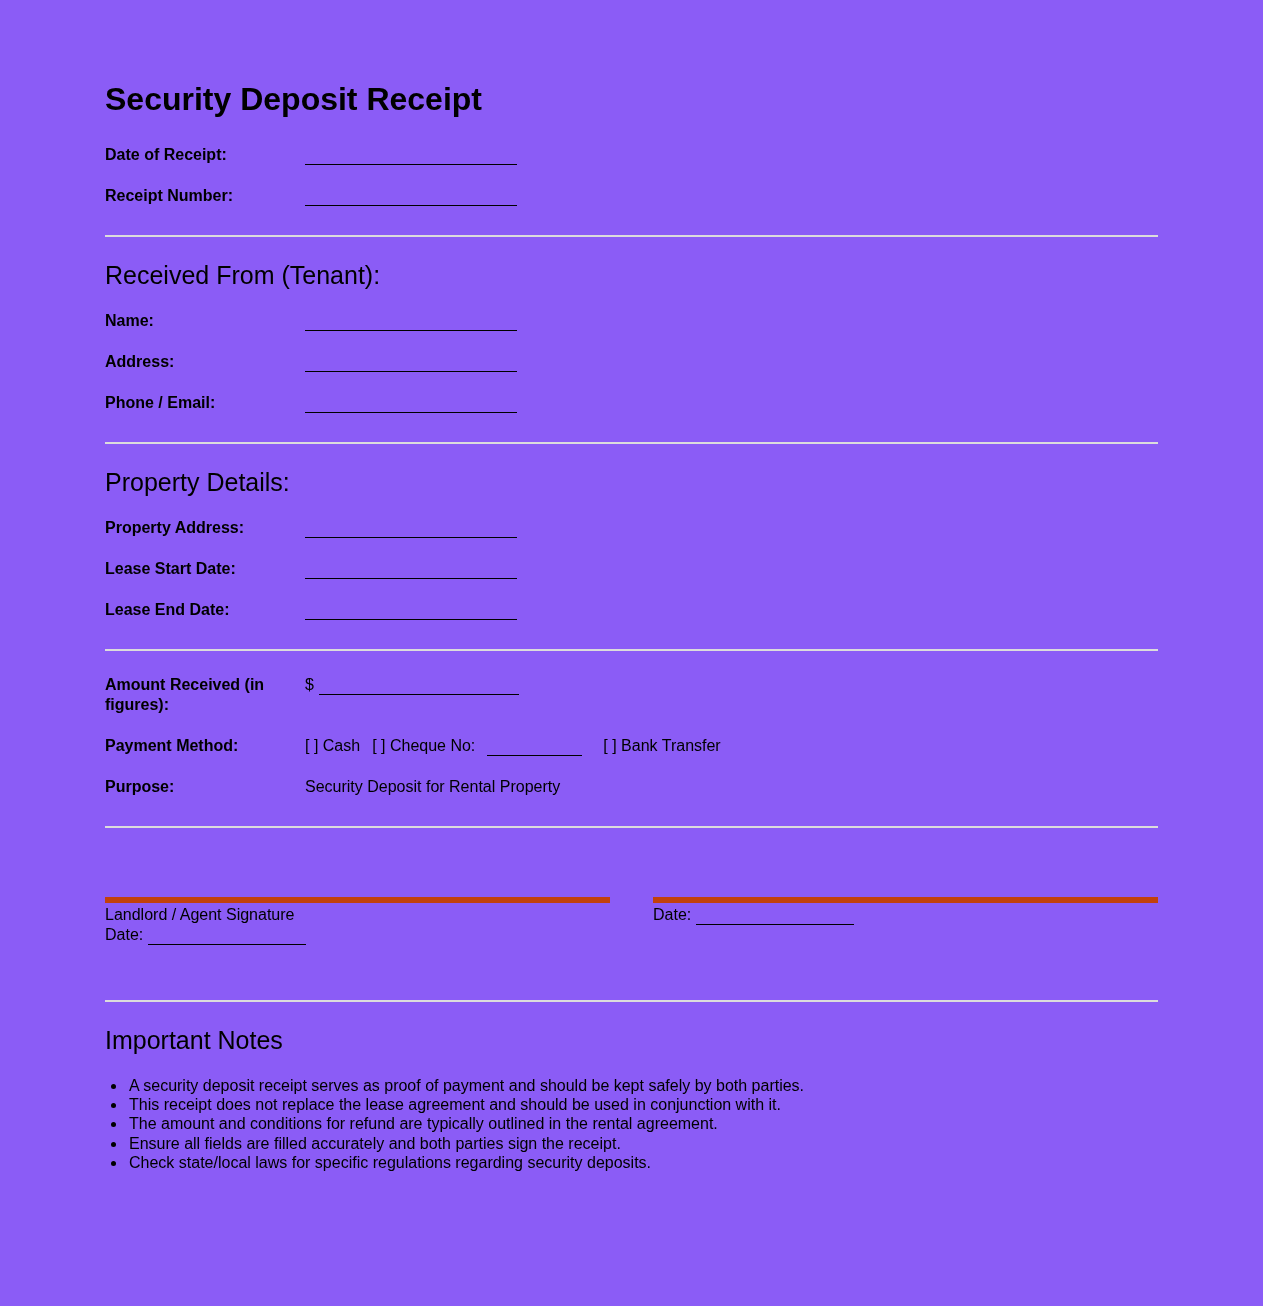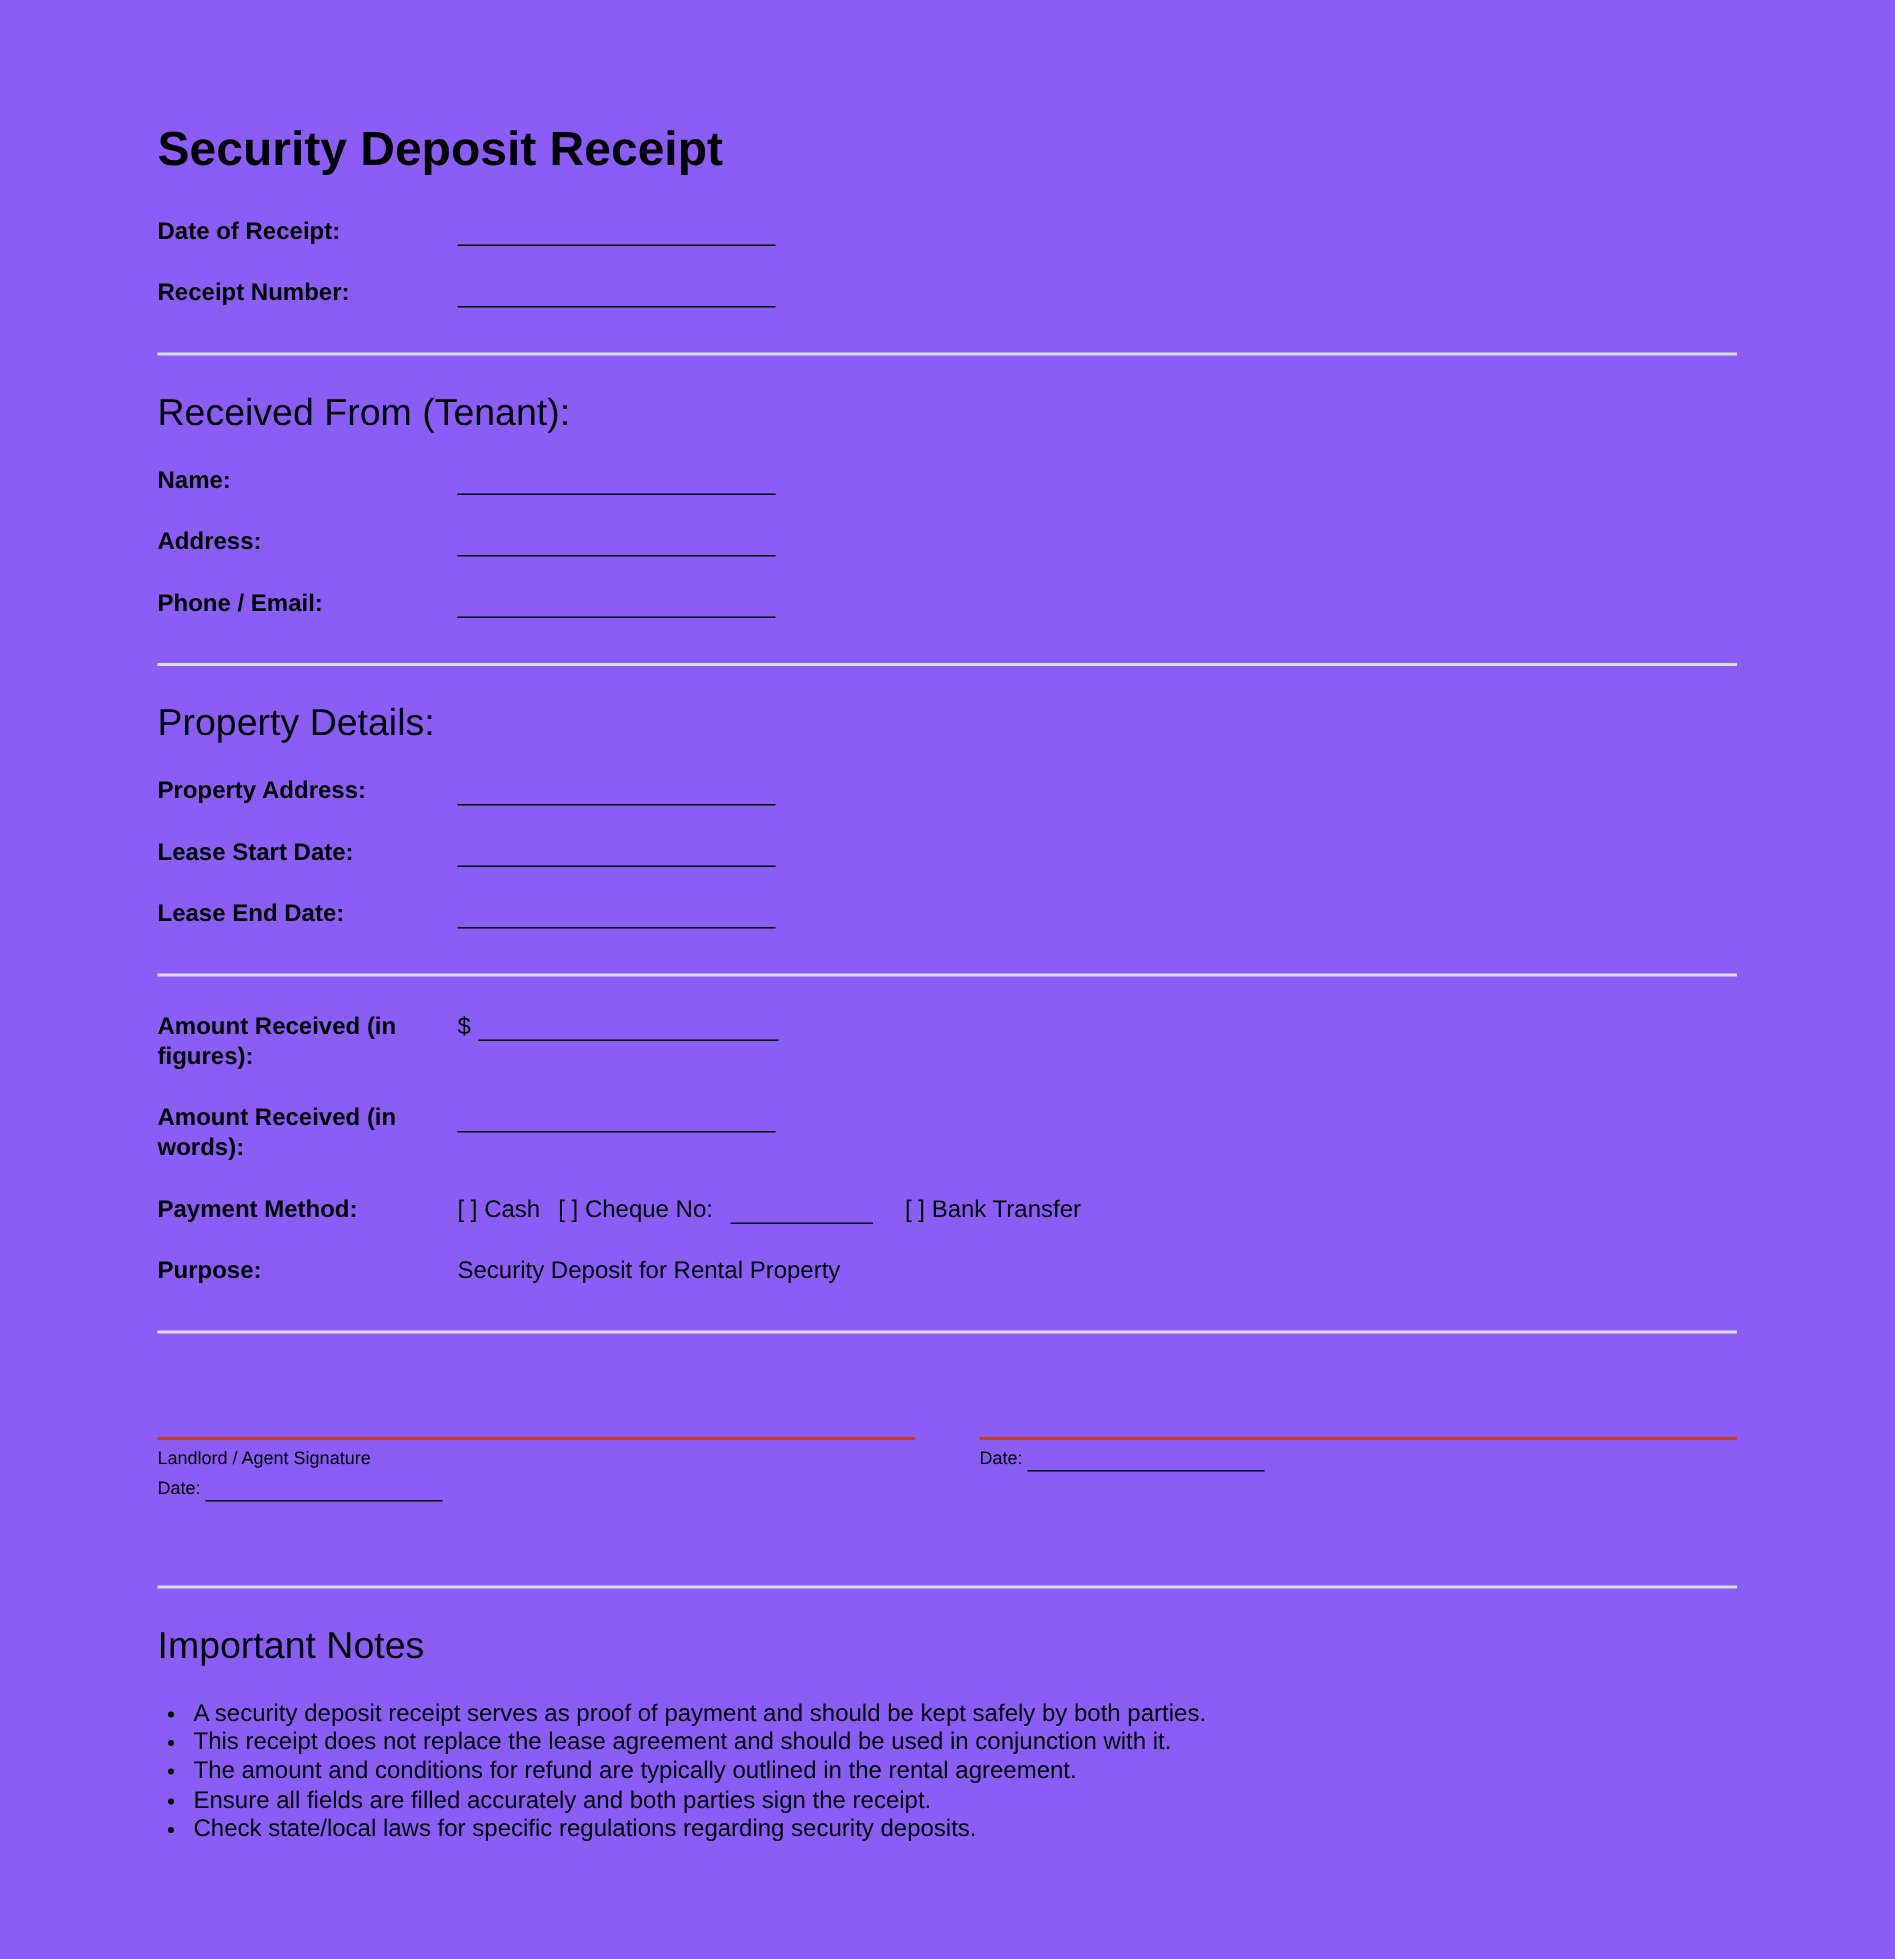--- a/index.html
+++ b/index.html
@@ -64,23 +64,23 @@
   .pm-option { margin-right: 12px; white-space: nowrap; }
   .pm-option.last { margin-left: 21px; margin-right: 0; }
   .signatures {
     display: flex;
     justify-content: space-between;
     margin-top: 69px;
     margin-bottom: 55px;
   }
   .sig-col {
     width: 505px;
-    border-top: 2px solid #c2410c;
+    border-top: 6px solid #c2410c;
     padding-top: 2px;
-    font-size: 12px;
+    font-size: 16px;
     line-height: 20px;
   }
   .notes-list {
     margin: 18px 0 0 0;
     padding-left: 22px;
     font-size: 16px;
     line-height: 19.2px;
   }
   .notes-list li { padding-left: 2px; }
 </style>
@@ -134,24 +134,20 @@
     <div class="field-value"><span class="blank"></span></div>
   </div>
 
   <hr class="divider">
 
   <div class="field-row">
     <div class="field-label">Amount Received (in figures):</div>
     <div class="field-value"><span class="currency">$</span><span class="blank amount"></span></div>
   </div>
   <div class="field-row">
-    <div class="field-label">Amount Received (in words):</div>
-    <div class="field-value"><span class="blank"></span></div>
-  </div>
-  <div class="field-row">
     <div class="field-label">Payment Method:</div>
     <div class="field-value">
       <span class="pm-option">[ ] Cash</span><span class="pm-option">[ ] Cheque No:</span><span class="blank cheque"></span><span class="pm-option last">[ ] Bank Transfer</span>
     </div>
   </div>
   <div class="field-row">
     <div class="field-label">Purpose:</div>
     <div class="field-value">Security Deposit for Rental Property</div>
   </div>
 

